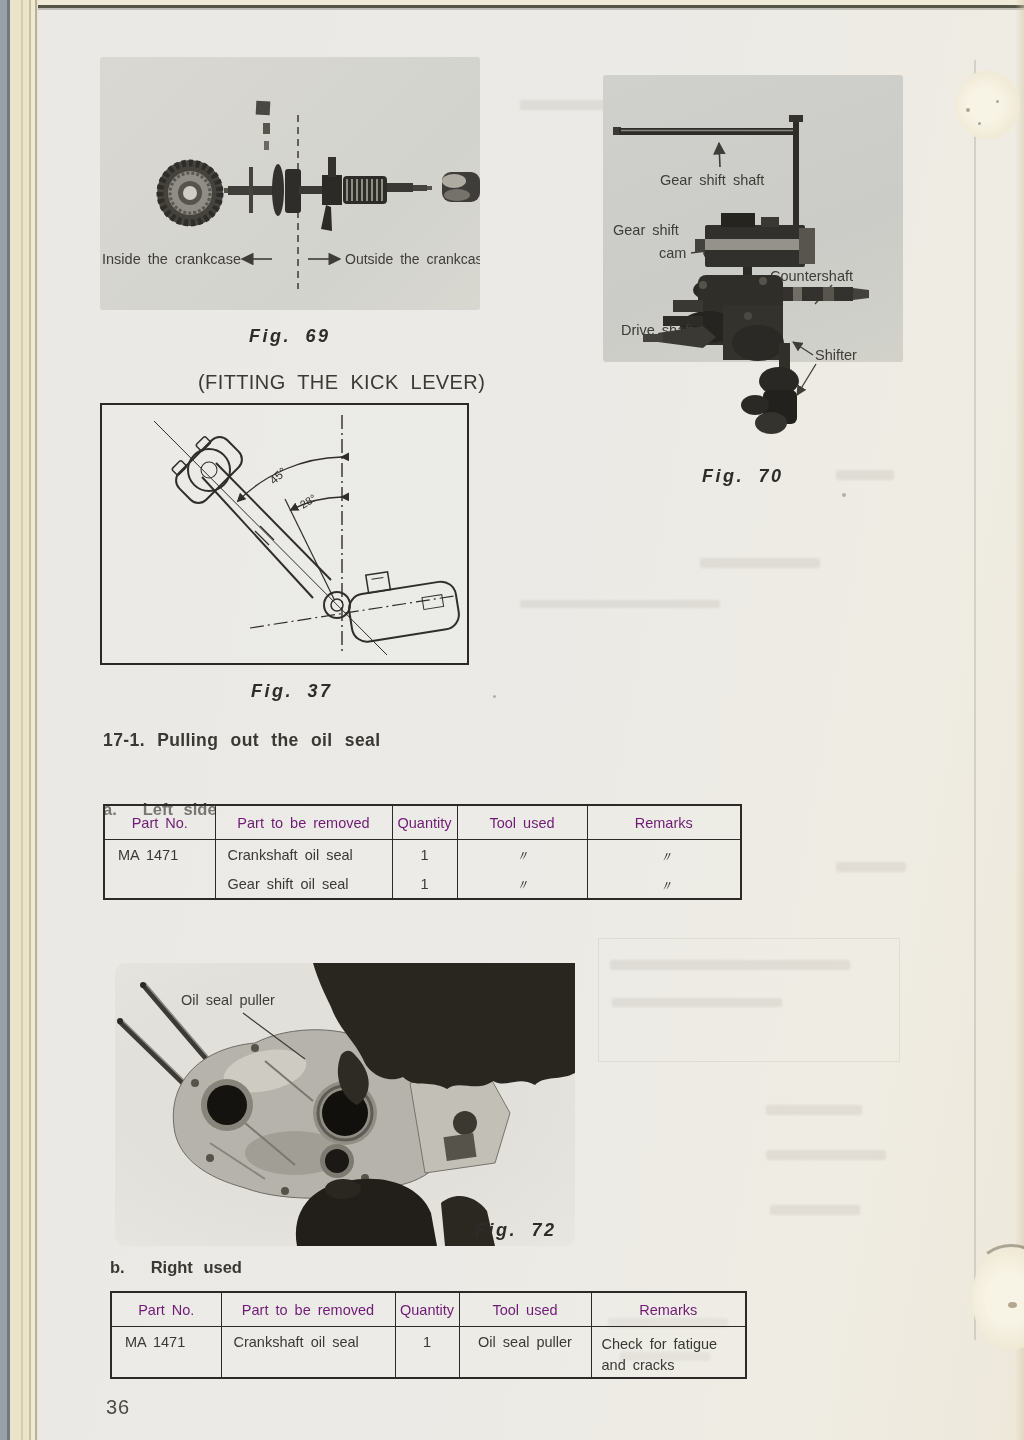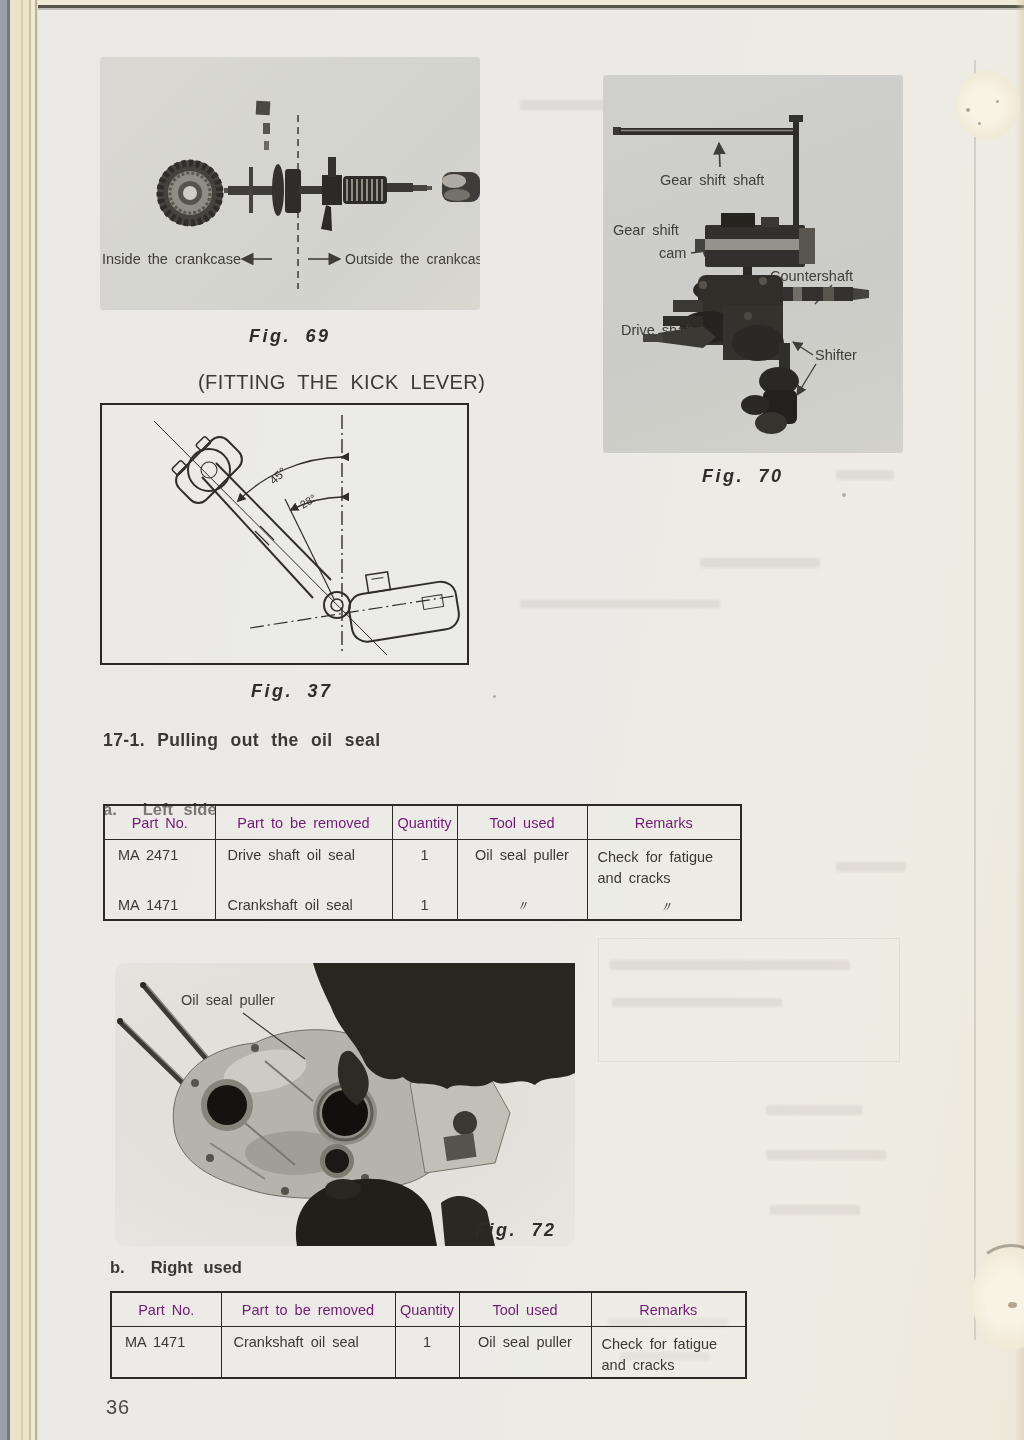--- a/index.html
+++ b/index.html
@@ -11,21 +11,21 @@
   .top-edge{position:absolute;left:14px;top:0;width:1010px;height:12px;
     background:linear-gradient(180deg,#f0ebd9 0 5px,#565349 5px 8px,rgba(60,58,50,.25) 8px 10px,rgba(0,0,0,0) 10px);}
   .left-edge{position:absolute;left:0;top:0;width:38px;height:1440px;
     background:linear-gradient(90deg,#99a0aa 0 7px,#717983 7px 10px,#ebe4cb 10px 21px,#d6cdad 21px 23px,#ece5cc 23px 29px,#c9c0a2 29px 31px,#f1ead3 31px 35px,#b9b198 35px 37px,#e6e2d4 37px 38px);}
   .right-edge{position:absolute;right:0;top:0;width:9px;height:1440px;
     background:linear-gradient(90deg,rgba(222,212,184,0) 0,rgba(214,203,172,.55) 100%);}
   
   .photo{position:absolute;}
   .photo svg{display:block;}
   .fig69{left:100px;top:57px;width:380px;height:253px;background:linear-gradient(135deg,#d9d8d3,#d3d3ce 70%,#d8d7d0);border-radius:3px;}
-  .fig70{left:603px;top:75px;width:300px;height:378px;background:linear-gradient(160deg,#d0d1cc,#cbccc7 60%,#d2d2cb);border-radius:3px;}
+  .fig70{left:603px;top:75px;width:300px;height:287px;background:linear-gradient(160deg,#d0d1cc,#cbccc7 60%,#d2d2cb);border-radius:3px;}
   .fig72{left:115px;top:963px;width:460px;height:283px;background:radial-gradient(ellipse at 45% 45%,#e2e0da 55%,#e8e6e0 100%);border-radius:10px;}
   .fig71-frame{position:absolute;left:100px;top:403px;width:365px;height:258px;border:2.5px solid #2a2925;background:rgba(236,235,231,.5);}
   
   .caption{position:absolute;font-size:18px;font-weight:bold;letter-spacing:2.5px;word-spacing:7px;color:#2d2c28;font-style:italic;}
   .note{position:absolute;font-size:20px;color:#3b3a35;letter-spacing:.4px;word-spacing:6px;}
   .h-section{position:absolute;font-size:17.5px;font-weight:bold;color:#393833;letter-spacing:.4px;word-spacing:7px;}
   .h-item{position:absolute;font-size:16.5px;font-weight:bold;color:#393833;word-spacing:6px;}
   .h-item .it-label{margin-left:26px;}
   .page-num{position:absolute;left:106px;top:1396px;font-size:20px;color:#4c4a44;letter-spacing:1px;}
   
@@ -299,30 +299,30 @@
     <thead>
       <tr>
         <th>Part No.</th>
         <th class="v">Part to be removed</th>
         <th class="v">Quantity</th>
         <th class="v">Tool used</th>
         <th class="v">Remarks</th>
       </tr>
     </thead>
     <tbody>
-      <tr style="height:44px;">
-        <td class="c-partno">MA 2471</td>
-        <td class="v c-part">Drive shaft oil seal</td>
-        <td class="v c-qty">1</td>
-        <td class="v c-tool">Oil seal puller</td>
-        <td class="v c-remarks">Check for fatigue and cracks</td>
-      </tr>
       <tr style="height:27px;">
         <td class="c-partno">MA 1471</td>
         <td class="v c-part">Crankshaft oil seal</td>
+        <td class="v c-qty">1</td>
+        <td class="v c-tool ditto">〃</td>
+        <td class="v c-remarks ditto" style="text-align:center;">〃</td>
+      </tr>
+      <tr style="height:30px;">
+        <td class="c-partno"></td>
+        <td class="v c-part">Gear shift oil seal</td>
         <td class="v c-qty">1</td>
         <td class="v c-tool ditto">〃</td>
         <td class="v c-remarks ditto" style="text-align:center;">〃</td>
       </tr>
     </tbody>
   </table>
 
   <div class="photo fig72">
     <svg width="460" height="283" viewBox="0 0 460 283">
 

